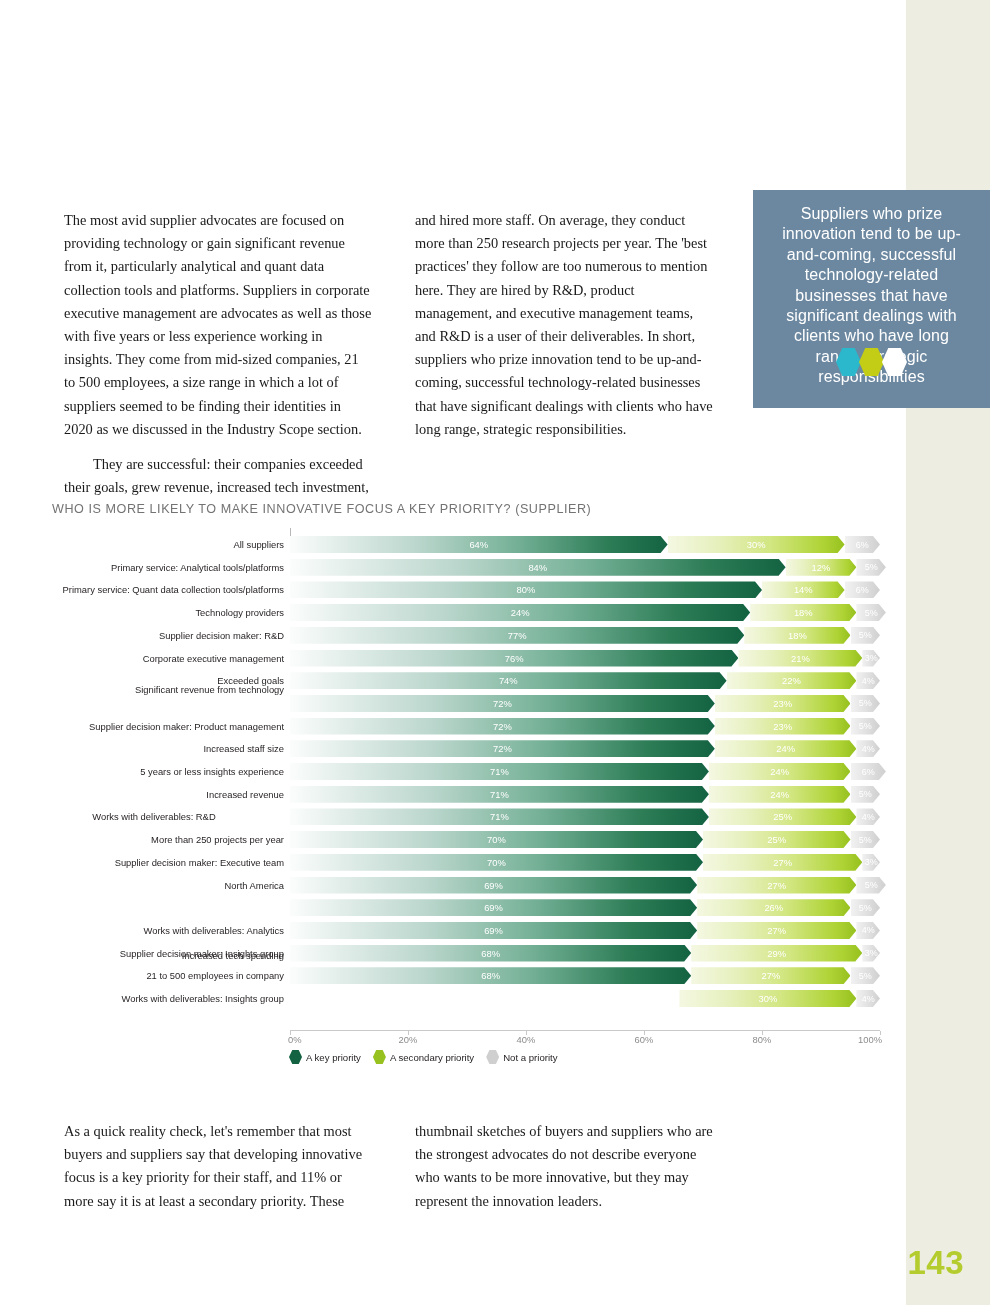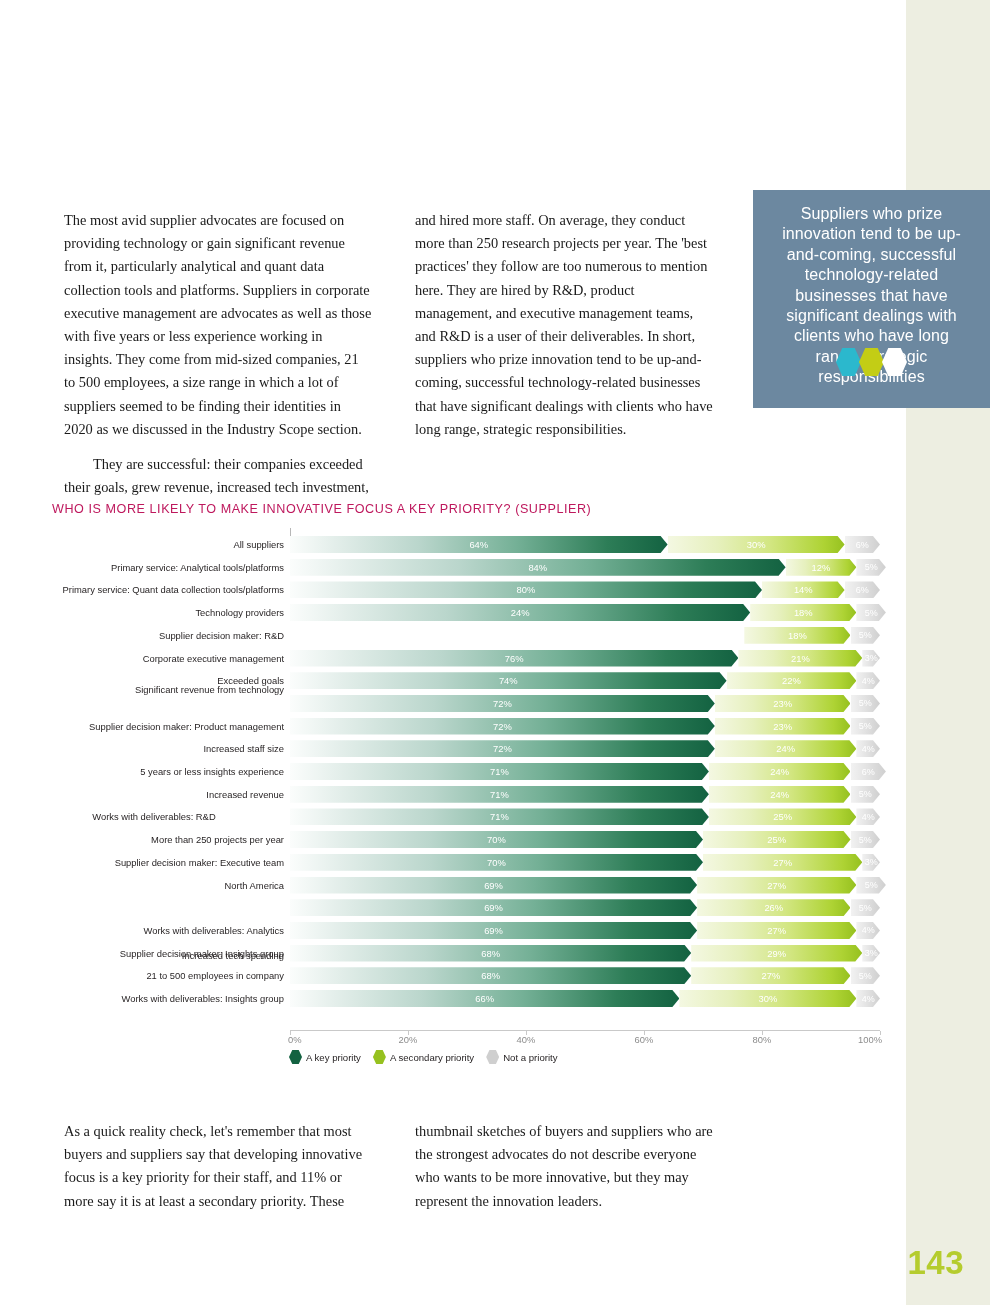--- a/index.html
+++ b/index.html
@@ -91,21 +91,21 @@
   }
 
   
   .chart-title {
     position: absolute;
     left: 52px;
     top: 502px;
     font-family: "Liberation Sans", sans-serif;
     font-size: 12.6px;
     letter-spacing: 0.55px;
-    color: #be185d;
+    color: #737373;
     text-transform: uppercase;
     white-space: nowrap;
   }
 
   .chart {
     position: absolute;
     left: 0;
     top: 528px;
     width: 990px;
     height: 545px;
@@ -316,20 +316,24 @@
         <div class="seg sec" style="left: 460.2px; width: 106.2px;">
           <div class="seg-fill"></div>
           <span class="seg-label">18%</span>
         </div>
         <div class="seg not" style="left: 566.4px; width: 29.5px;">
           <div class="seg-fill"></div>
           <span class="seg-label">5%</span>
         </div>
       </div>
       <div class="row" style="top: 90.8px;">
+        <div class="seg key" style="left: 0px; width: 454.3px;">
+          <div class="seg-fill"></div>
+          <span class="seg-label">77%</span>
+        </div>
         <div class="seg sec" style="left: 454.3px; width: 106.2px;">
           <div class="seg-fill"></div>
           <span class="seg-label">18%</span>
         </div>
         <div class="seg not" style="left: 560.5px; width: 29.5px;">
           <div class="seg-fill"></div>
           <span class="seg-label">5%</span>
         </div>
       </div>
       <div class="row" style="top: 113.5px;">
@@ -536,24 +540,20 @@
         <div class="seg sec" style="left: 401.2px; width: 159.3px;">
           <div class="seg-fill"></div>
           <span class="seg-label">27%</span>
         </div>
         <div class="seg not" style="left: 560.5px; width: 29.5px;">
           <div class="seg-fill"></div>
           <span class="seg-label">5%</span>
         </div>
       </div>
       <div class="row" style="top: 454px;">
-        <div class="seg key" style="left: 0px; width: 389.4px;">
-          <div class="seg-fill"></div>
-          <span class="seg-label">66%</span>
-        </div>
         <div class="seg sec" style="left: 389.4px; width: 177px;">
           <div class="seg-fill"></div>
           <span class="seg-label">30%</span>
         </div>
         <div class="seg not" style="left: 566.4px; width: 23.6px;">
           <div class="seg-fill"></div>
           <span class="seg-label">4%</span>
         </div>
       </div>
     </div>

